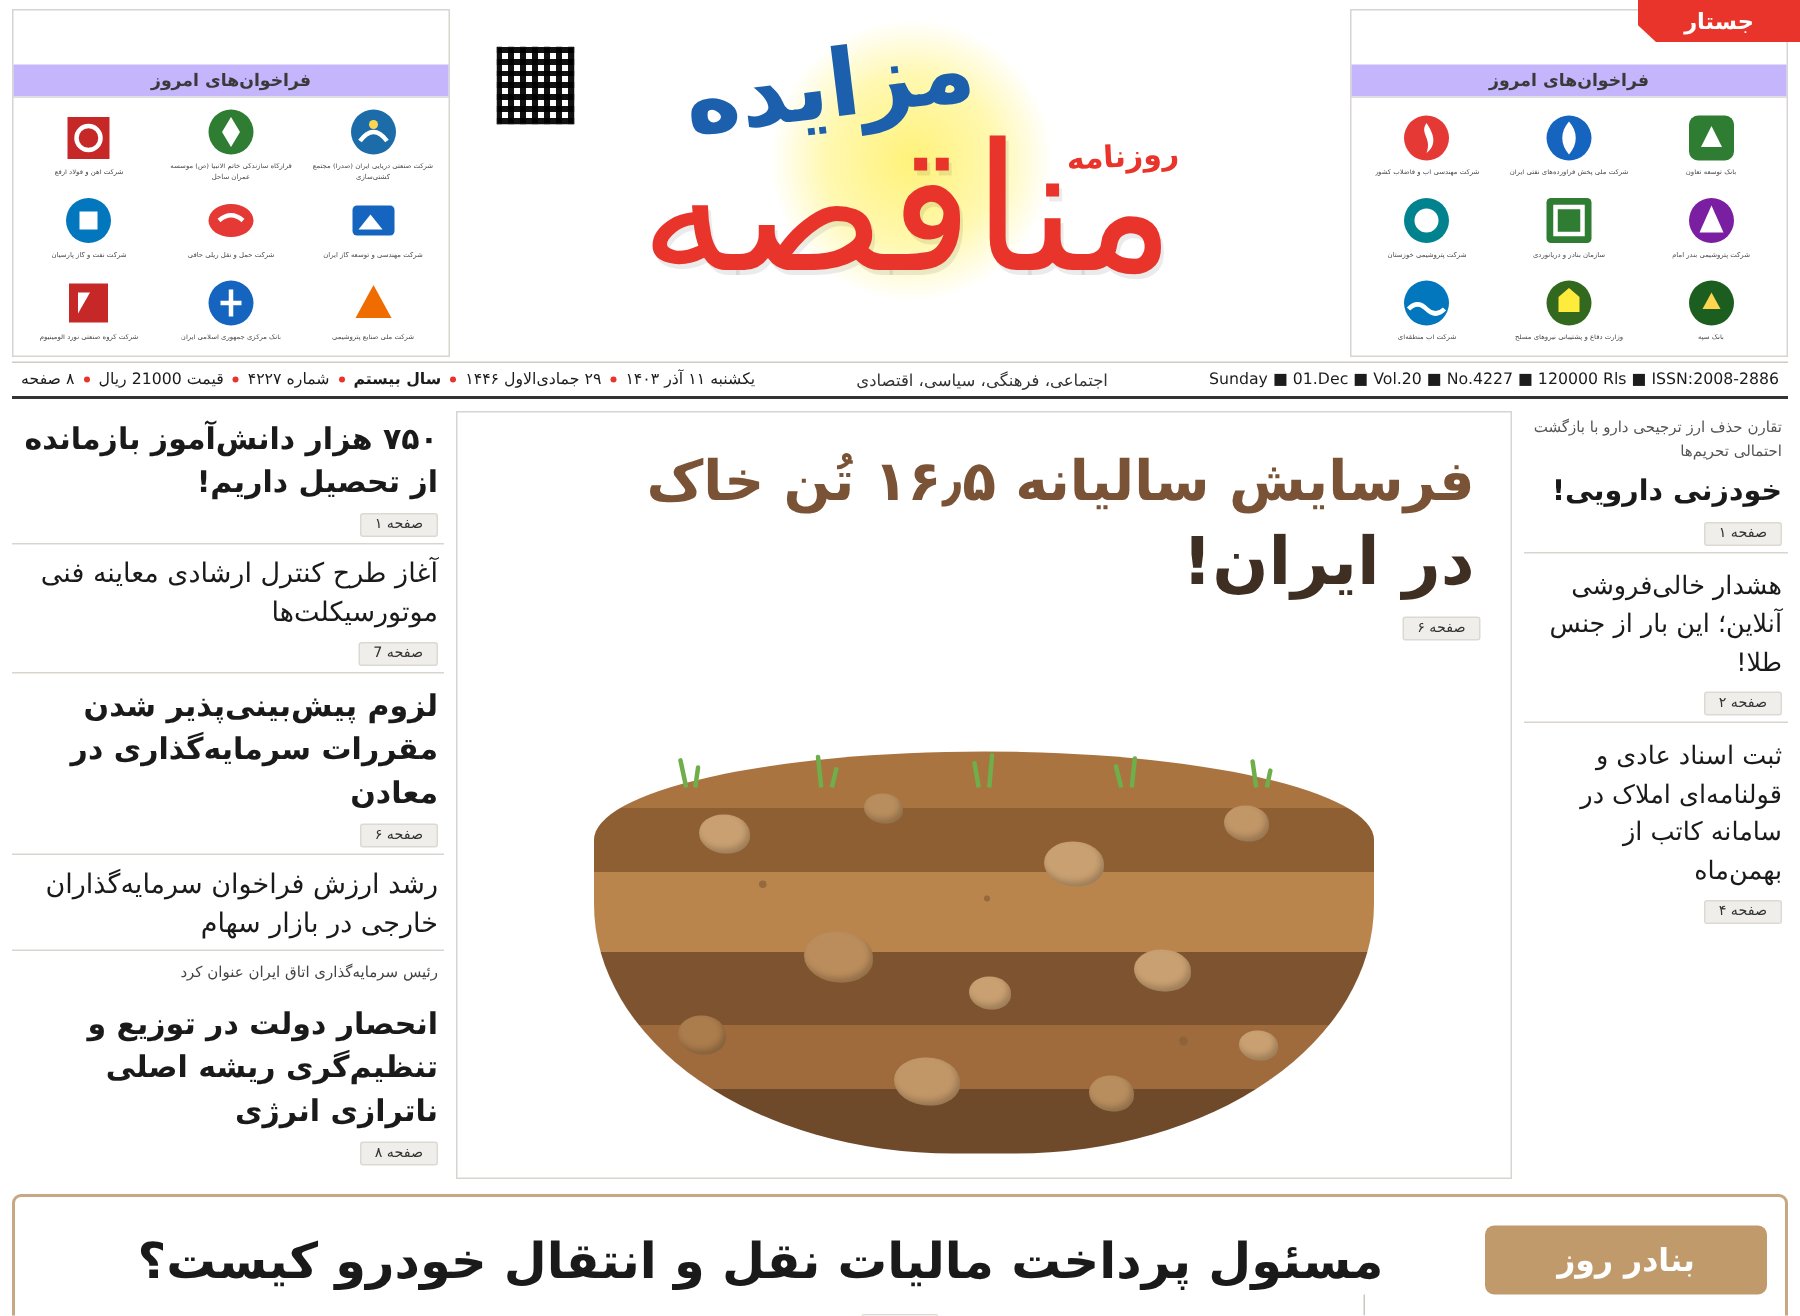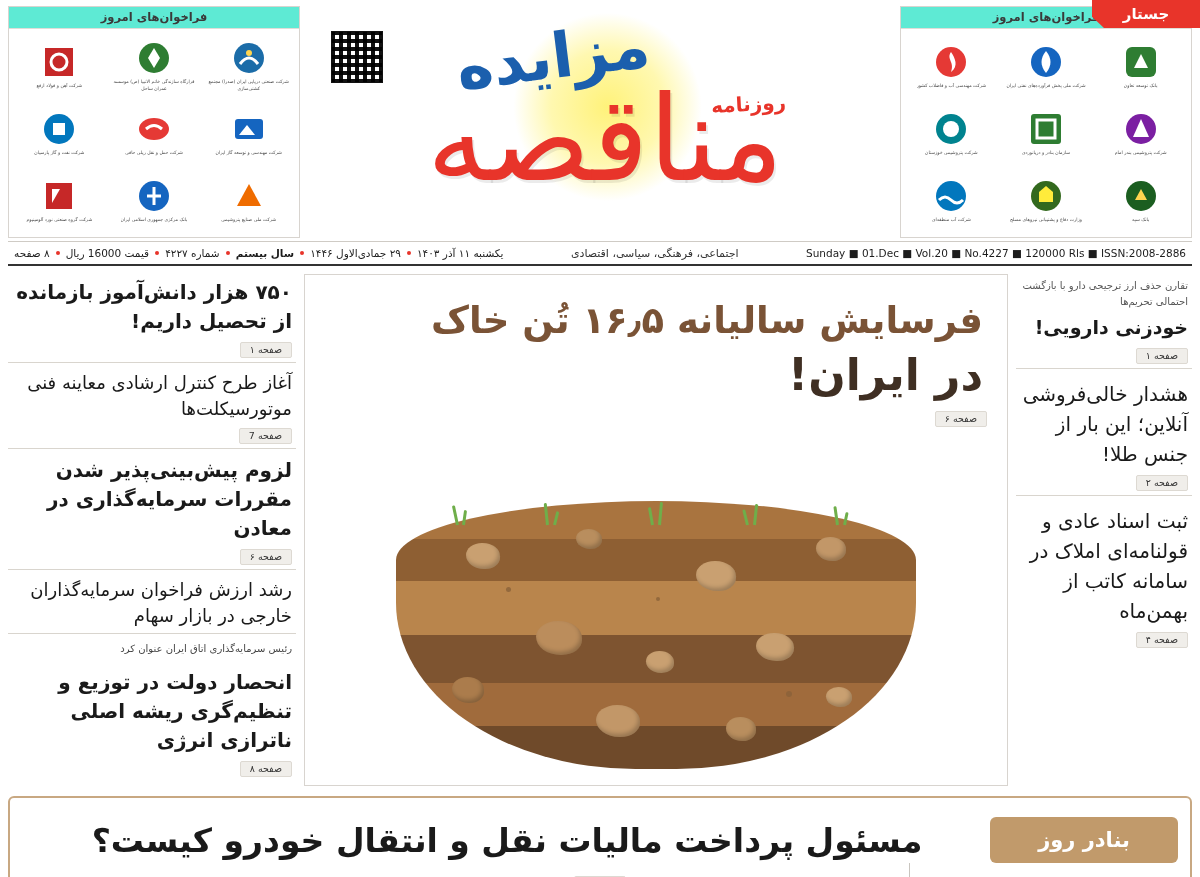--- a/index.html
+++ b/index.html
@@ -34,28 +34,29 @@
 
   .ads-panel {
     width: 292px;
     border: 1px solid #d8d4cf;
     background: #ffffff;
     box-sizing: border-box;
     display: flex;
     flex-direction: column;
   }
   .ads-panel-title {
-    background: #5eead4;
+    background: #c4b5fd;
     border-bottom: 1px solid #e0ddd8;
     text-align: center;
     font-size: 11.5px;
     font-weight: bold;
     color: #3a3a3a;
     padding: 3px 0 4px 0;
     letter-spacing: 0;
+    margin-top: 36px;
   }
   .ads-grid {
     flex: 1;
     display: grid;
     grid-template-columns: repeat(3, 1fr);
     grid-template-rows: repeat(3, 1fr);
     gap: 2px;
     padding: 4px;
     box-sizing: border-box;
   }
@@ -343,21 +344,21 @@
   .lc-title {
     font-size: 19px;
     font-weight: bold;
     color: #1a1a1a;
     line-height: 1.5;
     text-align: right;
     margin-top: 3px;
   }
   .lc-title.reg {
     font-weight: normal;
-    font-size: 20px;
+    font-size: 17px;
   }
 
   
   .bottom-banner {
     margin-top: 10px;
     height: 84px;
     border: 2px solid #c8a882;
     border-radius: 6px;
     display: flex;
     flex-direction: row;
@@ -608,21 +609,21 @@
     </div>
     <div class="info-right">
       <span>یکشنبه ۱۱ آذر ۱۴۰۳</span>
       <span class="sep-dot"></span>
       <span>۲۹ جمادی‌الاول ۱۴۴۶</span>
       <span class="sep-dot"></span>
       <b>سال بیستم</b>
       <span class="sep-dot"></span>
       <span>شماره ۴۲۲۷</span>
       <span class="sep-dot"></span>
-      <span>قیمت 16000 ریال</span>
+      <span>قیمت 21000 ریال</span>
       <span class="sep-dot"></span>
       <span>۸ صفحه</span>
     </div>
   </div>
 
   <div class="content">
 
     <div class="left-col">
       <div class="hl">
         <div class="lc-kicker">تقارن حذف ارز ترجیحی دارو با بازگشت احتمالی تحریم‌ها</div>

